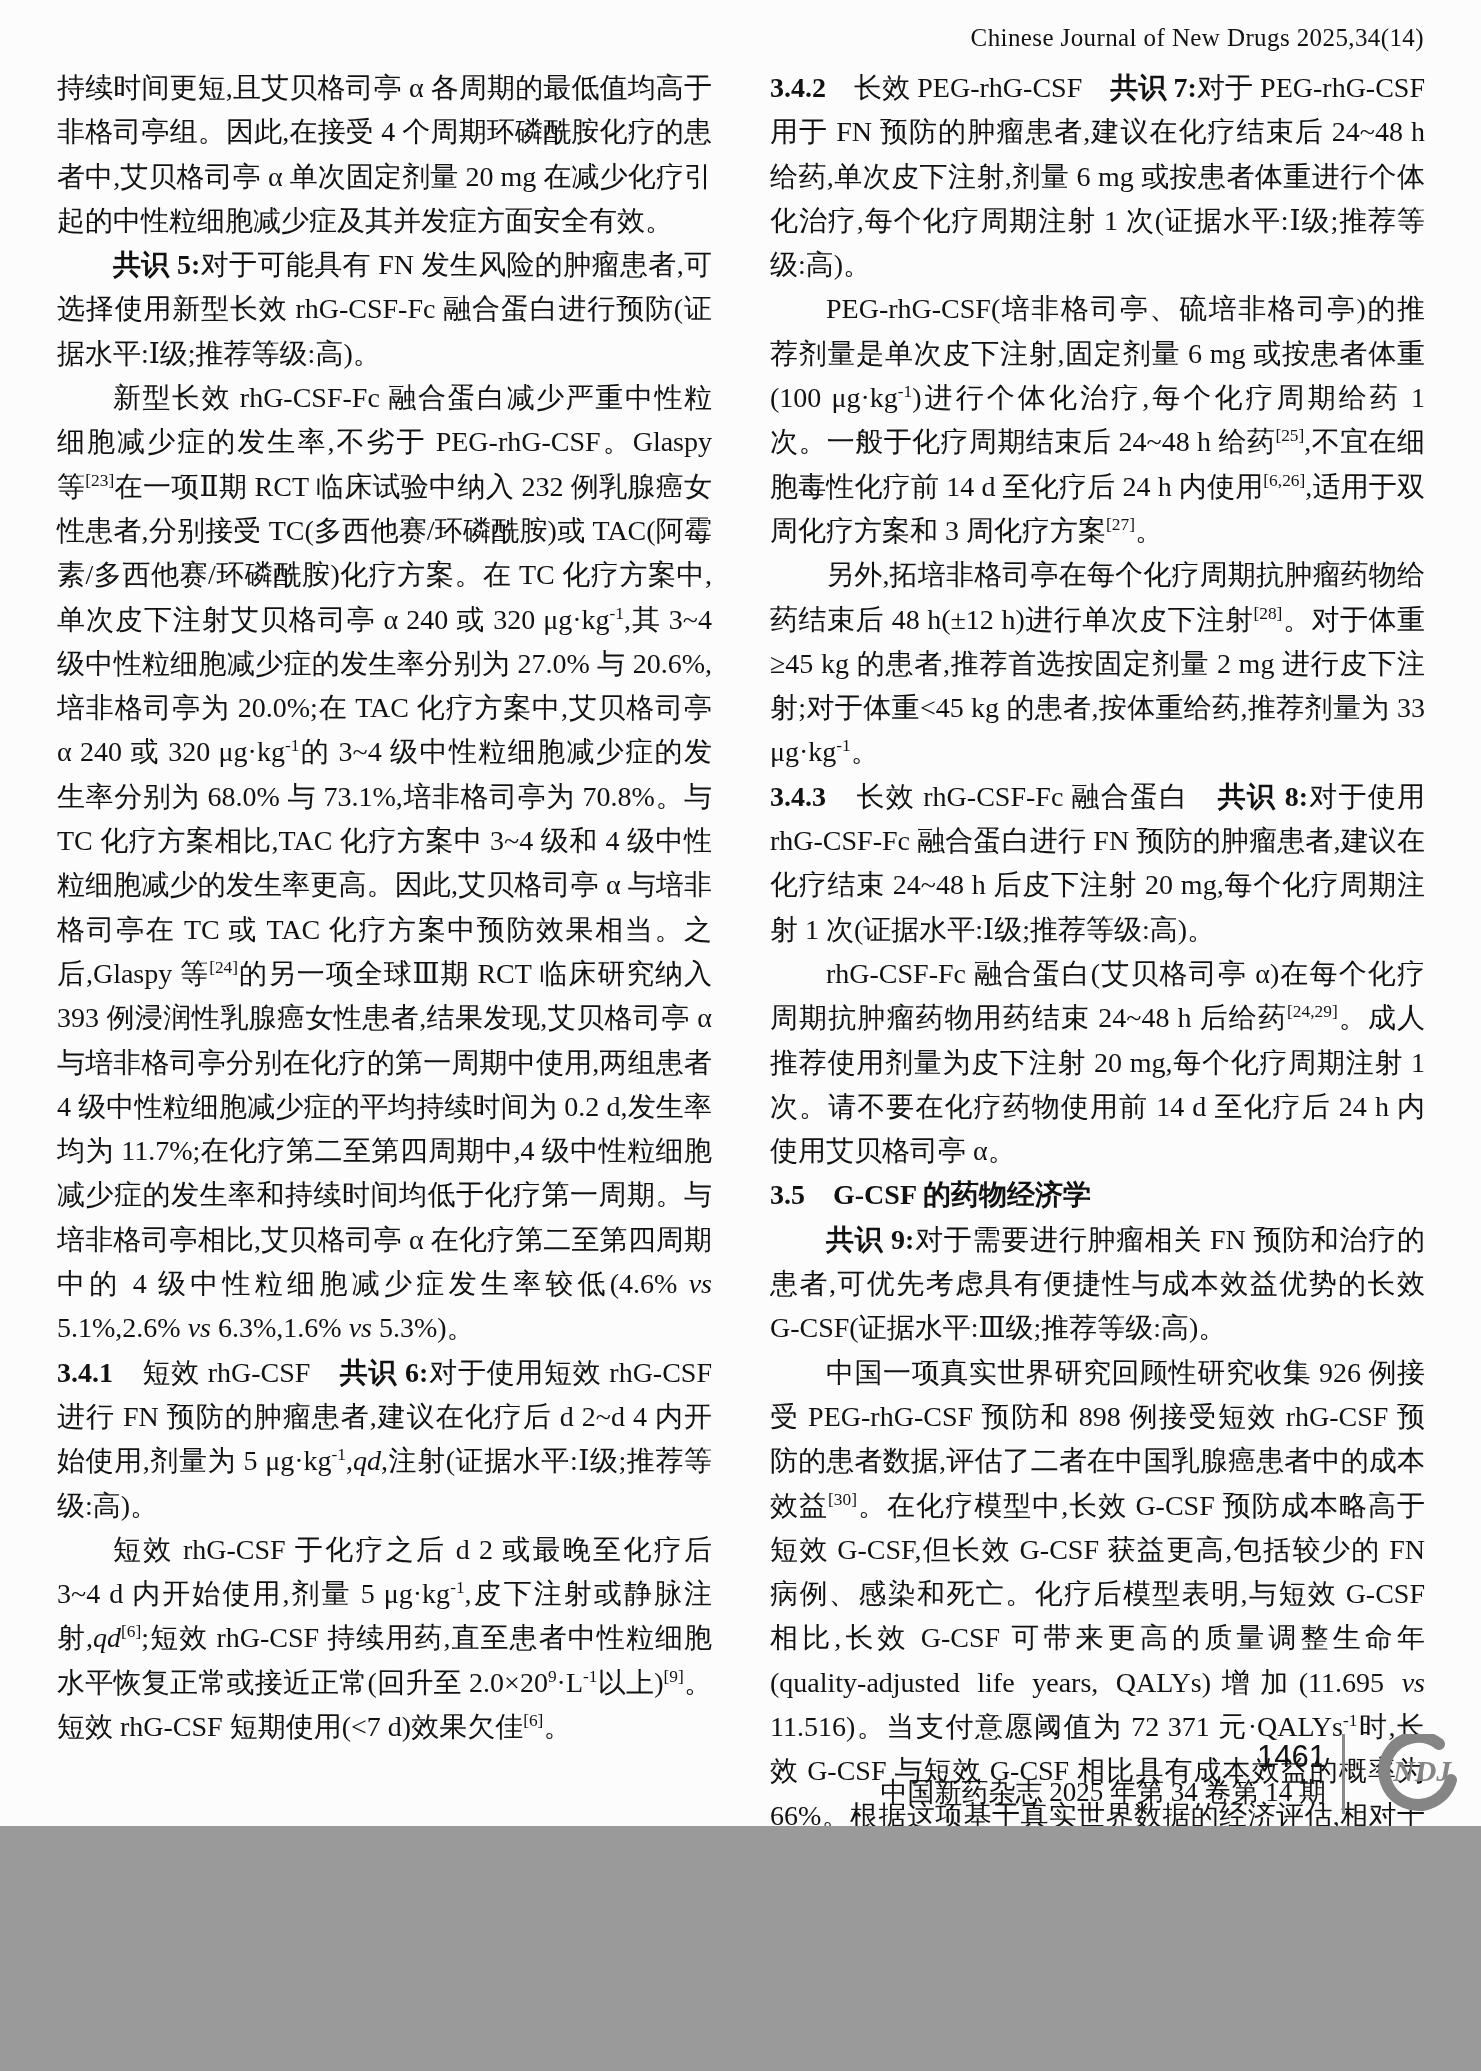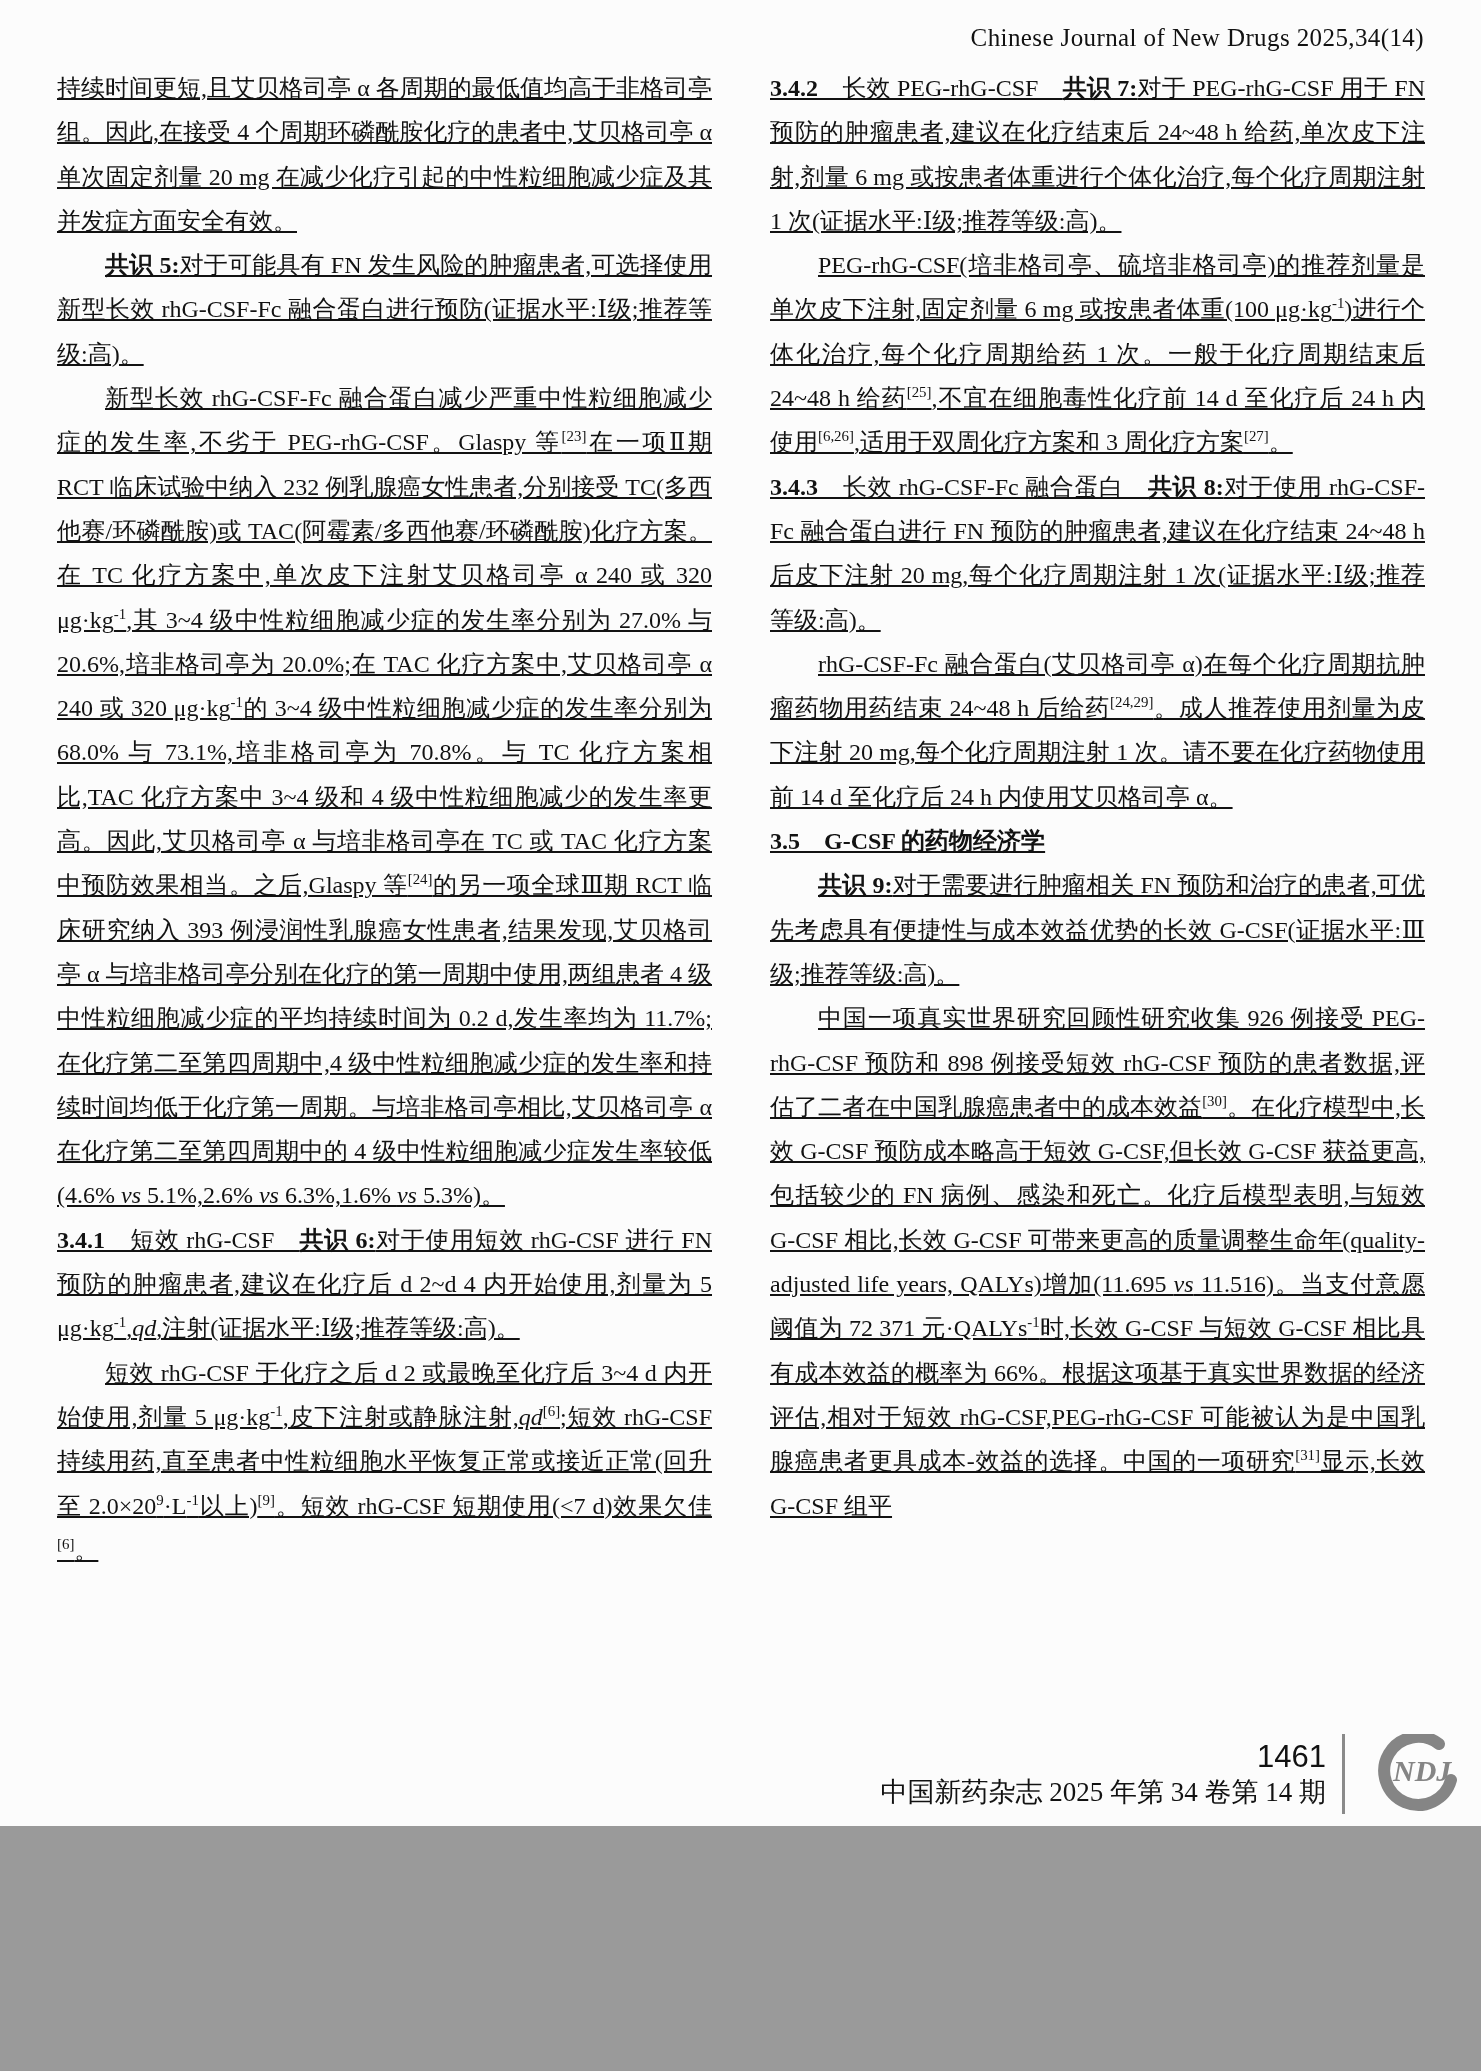--- a/index.html
+++ b/index.html
@@ -16,24 +16,23 @@
     position:absolute;top:24px;right:57px;
     font-size:25px;letter-spacing:.4px;
     font-family:"Liberation Serif","DejaVu Serif",serif;
   }
   .cols{
     position:absolute;top:66px;left:57px;width:1368px;
     display:flex;gap:58px;
   }
   .col{
     width:655px;
-    font-size:24px;line-height:44.3px;
+    font-size:28px;line-height:44.3px;
     text-align:justify;
     text-justify:inter-ideograph;
-    text-decoration:underline;
   }
   .col p{margin:0;}
   .col p.indent{text-indent:2em;}
   .b{font-weight:bold;}
   .i{font-style:italic;}
   sup{font-size:0.62em;line-height:0;vertical-align:super;}
   .footer{
     position:absolute;right:18px;bottom:12px;
     display:flex;align-items:center;margin-top:20px;
   }
@@ -54,20 +53,21 @@
     <div class="col">
         <p><span>持续时间更短,且艾贝格司亭 α 各周期的最低值均高于非格司亭组。因此,在接受 4 个周期环磷酰胺化疗的患者中,艾贝格司亭 α 单次固定剂量 20 mg 在减少化疗引起的中性粒细胞减少症及其并发症方面安全有效。</span></p>
         <p class="indent"><span class="b">共识 5:</span><span>对于可能具有 FN 发生风险的肿瘤患者,可选择使用新型长效 rhG-CSF-Fc 融合蛋白进行预防(证据水平:Ⅰ级;推荐等级:高)。</span></p>
         <p class="indent"><span>新型长效 rhG-CSF-Fc 融合蛋白减少严重中性粒细胞减少症的发生率,不劣于 PEG-rhG-CSF。Glaspy 等</span><sup>[23]</sup><span>在一项Ⅱ期 RCT 临床试验中纳入 232 例乳腺癌女性患者,分别接受 TC(多西他赛/环磷酰胺)或 TAC(阿霉素/多西他赛/环磷酰胺)化疗方案。在 TC 化疗方案中,单次皮下注射艾贝格司亭 α 240 或 320 μg·kg</span><sup>-1</sup><span>,其 3~4 级中性粒细胞减少症的发生率分别为 27.0% 与 20.6%,培非格司亭为 20.0%;在 TAC 化疗方案中,艾贝格司亭 α 240 或 320 μg·kg</span><sup>-1</sup><span>的 3~4 级中性粒细胞减少症的发生率分别为 68.0% 与 73.1%,培非格司亭为 70.8%。与 TC 化疗方案相比,TAC 化疗方案中 3~4 级和 4 级中性粒细胞减少的发生率更高。因此,艾贝格司亭 α 与培非格司亭在 TC 或 TAC 化疗方案中预防效果相当。之后,Glaspy 等</span><sup>[24]</sup><span>的另一项全球Ⅲ期 RCT 临床研究纳入 393 例浸润性乳腺癌女性患者,结果发现,艾贝格司亭 α 与培非格司亭分别在化疗的第一周期中使用,两组患者 4 级中性粒细胞减少症的平均持续时间为 0.2 d,发生率均为 11.7%;在化疗第二至第四周期中,4 级中性粒细胞减少症的发生率和持续时间均低于化疗第一周期。与培非格司亭相比,艾贝格司亭 α 在化疗第二至第四周期中的 4 级中性粒细胞减少症发生率较低(4.6% </span><span class="i">vs</span><span> 5.1%,2.6% </span><span class="i">vs</span><span> 6.3%,1.6% </span><span class="i">vs</span><span> 5.3%)。</span></p>
         <p><span class="b">3.4.1</span><span>　短效 rhG-CSF　</span><span class="b">共识 6:</span><span>对于使用短效 rhG-CSF 进行 FN 预防的肿瘤患者,建议在化疗后 d 2~d 4 内开始使用,剂量为 5 μg·kg</span><sup>-1</sup><span>,</span><span class="i">qd</span><span>,注射(证据水平:Ⅰ级;推荐等级:高)。</span></p>
         <p class="indent"><span>短效 rhG-CSF 于化疗之后 d 2 或最晚至化疗后 3~4 d 内开始使用,剂量 5 μg·kg</span><sup>-1</sup><span>,皮下注射或静脉注射,</span><span class="i">qd</span><sup>[6]</sup><span>;短效 rhG-CSF 持续用药,直至患者中性粒细胞水平恢复正常或接近正常(回升至 2.0×20</span><sup>9</sup><span>·L</span><sup>-1</sup><span>以上)</span><sup>[9]</sup><span>。短效 rhG-CSF 短期使用(&lt;7 d)效果欠佳</span><sup>[6]</sup><span>。</span></p>
       </div>
     <div class="col">
         <p><span class="b">3.4.2</span><span>　长效 PEG-rhG-CSF　</span><span class="b">共识 7:</span><span>对于 PEG-rhG-CSF 用于 FN 预防的肿瘤患者,建议在化疗结束后 24~48 h 给药,单次皮下注射,剂量 6 mg 或按患者体重进行个体化治疗,每个化疗周期注射 1 次(证据水平:Ⅰ级;推荐等级:高)。</span></p>
         <p class="indent"><span>PEG-rhG-CSF(培非格司亭、硫培非格司亭)的推荐剂量是单次皮下注射,固定剂量 6 mg 或按患者体重(100 μg·kg</span><sup>-1</sup><span>)进行个体化治疗,每个化疗周期给药 1 次。一般于化疗周期结束后 24~48 h 给药</span><sup>[25]</sup><span>,不宜在细胞毒性化疗前 14 d 至化疗后 24 h 内使用</span><sup>[6,26]</sup><span>,适用于双周化疗方案和 3 周化疗方案</span><sup>[27]</sup><span>。</span></p>
+        <p class="indent"><span>另外,拓培非格司亭在每个化疗周期抗肿瘤药物给药结束后 48 h(±12 h)进行单次皮下注射</span><sup>[28]</sup><span>。对于体重≥45 kg 的患者,推荐首选按固定剂量 2 mg 进行皮下注射;对于体重&lt;45 kg 的患者,按体重给药,推荐剂量为 33 μg·kg</span><sup>-1</sup><span>。</span></p>
         <p><span class="b">3.4.3</span><span>　长效 rhG-CSF-Fc 融合蛋白　</span><span class="b">共识 8:</span><span>对于使用 rhG-CSF-Fc 融合蛋白进行 FN 预防的肿瘤患者,建议在化疗结束 24~48 h 后皮下注射 20 mg,每个化疗周期注射 1 次(证据水平:Ⅰ级;推荐等级:高)。</span></p>
         <p class="indent"><span>rhG-CSF-Fc 融合蛋白(艾贝格司亭 α)在每个化疗周期抗肿瘤药物用药结束 24~48 h 后给药</span><sup>[24,29]</sup><span>。成人推荐使用剂量为皮下注射 20 mg,每个化疗周期注射 1 次。请不要在化疗药物使用前 14 d 至化疗后 24 h 内使用艾贝格司亭 α。</span></p>
         <p><span class="b">3.5　G-CSF 的药物经济学</span></p>
         <p class="indent"><span class="b">共识 9:</span><span>对于需要进行肿瘤相关 FN 预防和治疗的患者,可优先考虑具有便捷性与成本效益优势的长效 G-CSF(证据水平:Ⅲ级;推荐等级:高)。</span></p>
         <p class="indent"><span>中国一项真实世界研究回顾性研究收集 926 例接受 PEG-rhG-CSF 预防和 898 例接受短效 rhG-CSF 预防的患者数据,评估了二者在中国乳腺癌患者中的成本效益</span><sup>[30]</sup><span>。在化疗模型中,长效 G-CSF 预防成本略高于短效 G-CSF,但长效 G-CSF 获益更高,包括较少的 FN 病例、感染和死亡。化疗后模型表明,与短效 G-CSF 相比,长效 G-CSF 可带来更高的质量调整生命年(quality-adjusted life years, QALYs)增加(11.695 </span><span class="i">vs</span><span> 11.516)。当支付意愿阈值为 72 371 元·QALYs</span><sup>-1</sup><span>时,长效 G-CSF 与短效 G-CSF 相比具有成本效益的概率为 66%。根据这项基于真实世界数据的经济评估,相对于短效 rhG-CSF,PEG-rhG-CSF 可能被认为是中国乳腺癌患者更具成本-效益的选择。中国的一项研究</span><sup>[31]</sup><span>显示,长效 G-CSF 组平</span></p>
       </div>
   </div>
 
   <div class="footer">
     <div class="footer-text">

